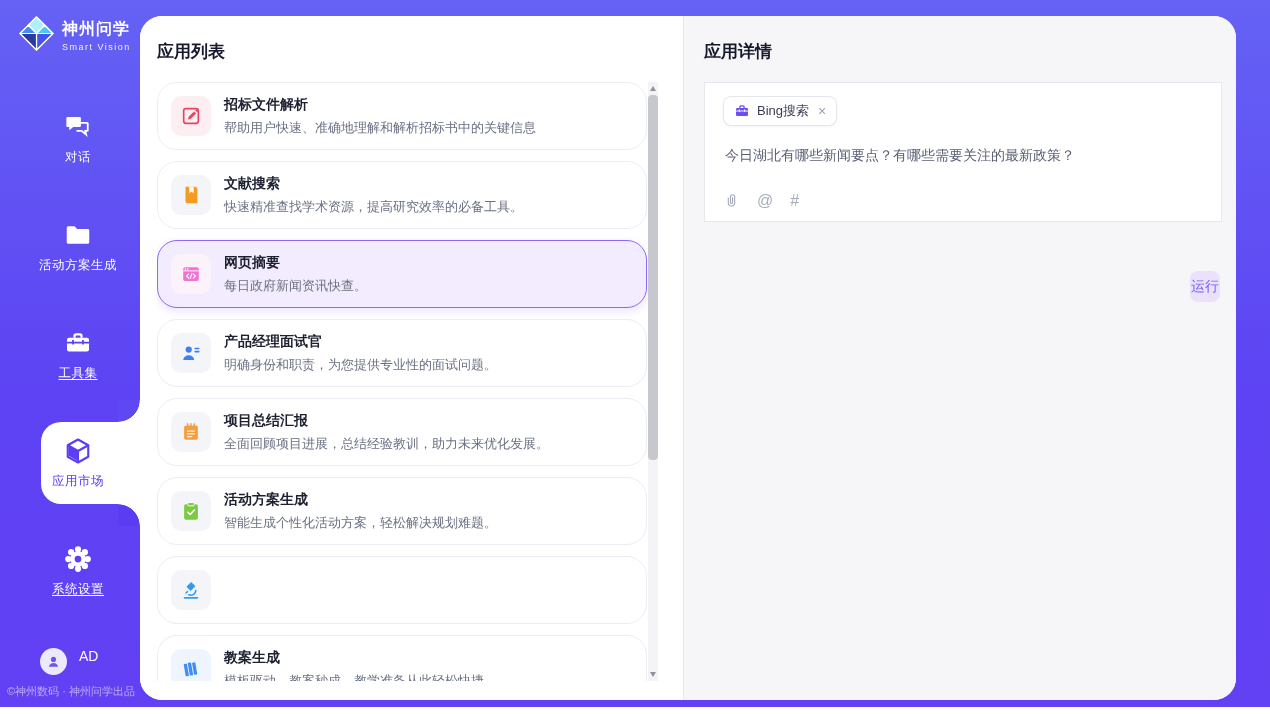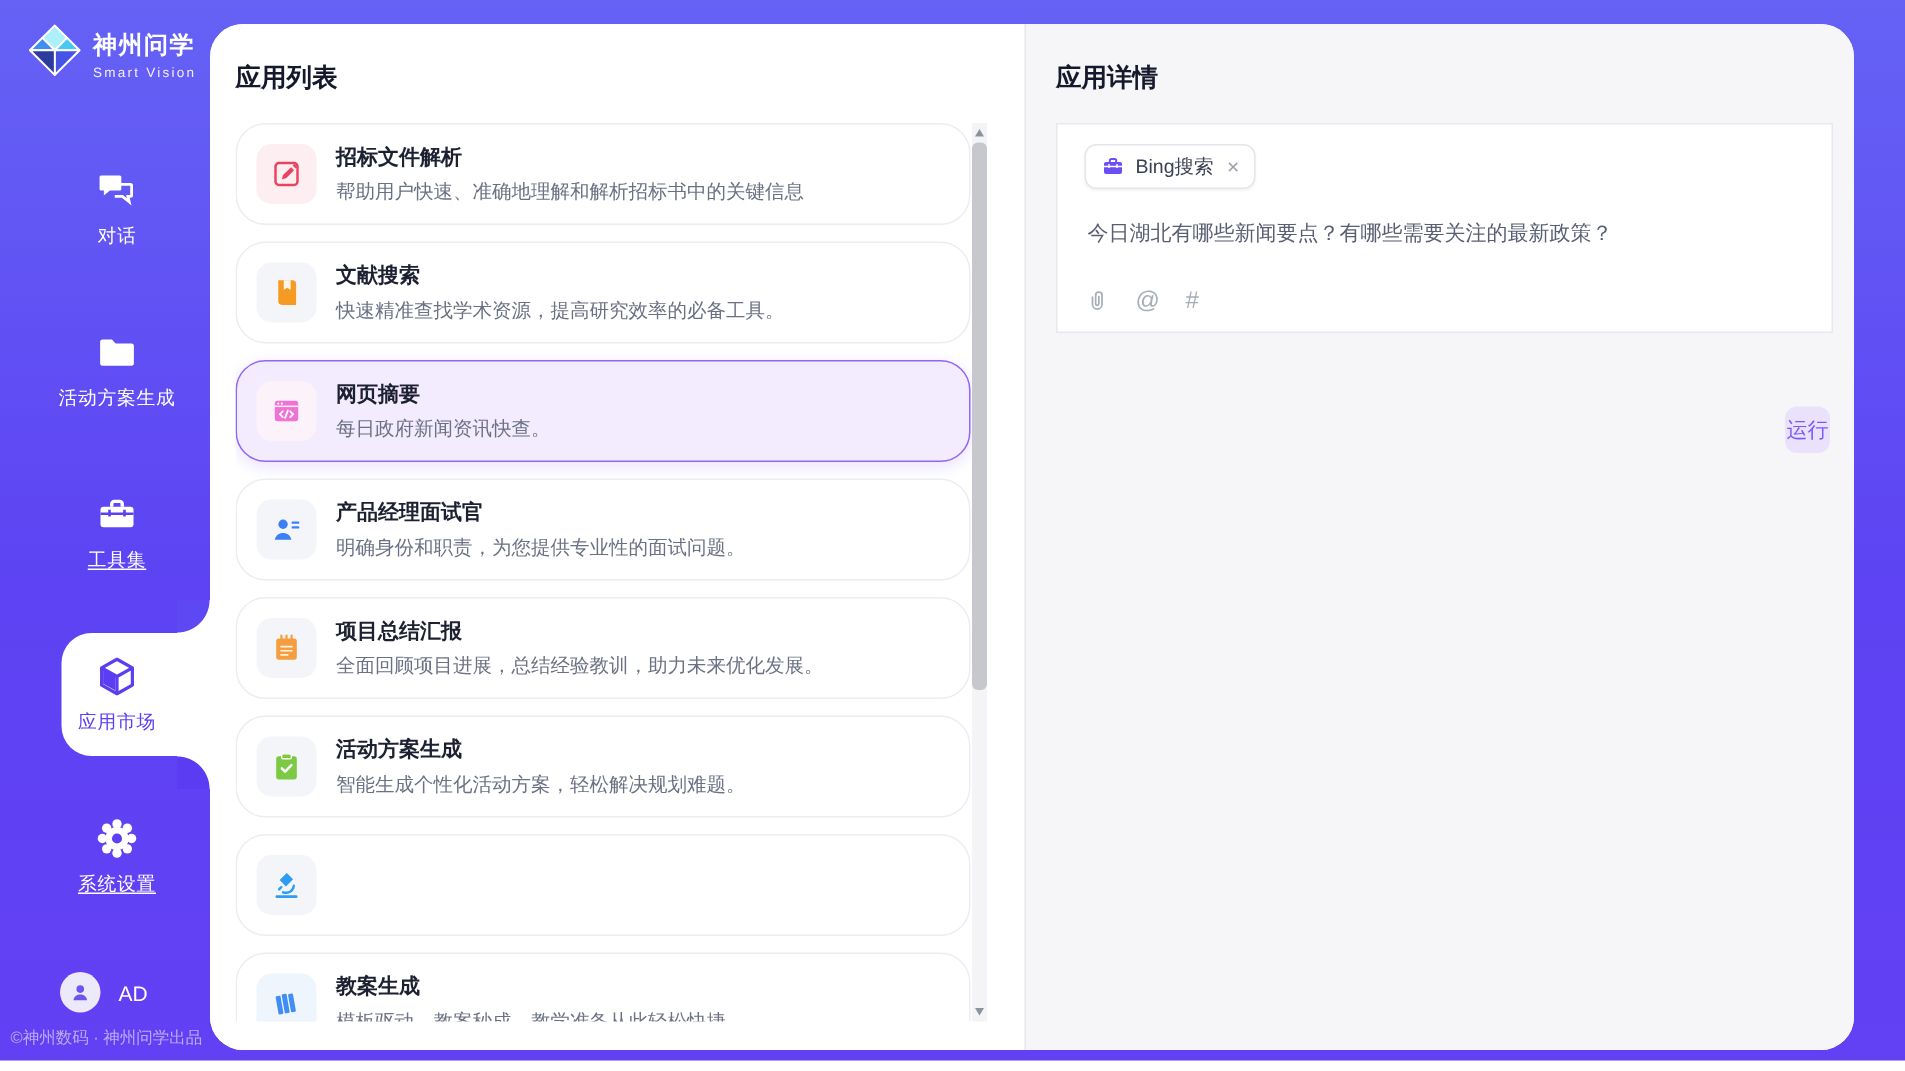--- a/index.html
+++ b/index.html
@@ -24,21 +24,21 @@
   .nav-label { font-size:12.5px; color:#fff; margin-top:7px; letter-spacing:.5px; }
   .nav-label.underline { text-decoration:underline; text-underline-offset:2px; }
 
   .nav-item.active::before { content:""; position:absolute; left:25px; right:0; top:-7px; bottom:-7px;
               background:#fff; border-radius:20px 0 0 20px; }
   .nav-item.active .nav-icon, .nav-item.active .nav-label { position:relative; color:var(--accent,#5b3df2); }
   .fillet { position:absolute; right:0; width:22px; height:22px; }
   .fillet.top { top:-29px; background:radial-gradient(circle 22px at 0 0, #5e48f4 0 21.4px, #fff 22px); }
   .fillet.bottom { bottom:-29px; background:radial-gradient(circle 22px at 0 100%, #5c3cf3 0 21.4px, #fff 22px); }
 
-  .user-row { position:absolute; left:40px; top:648px; display:flex; align-items:center; gap:12px; cursor:pointer; }
+  .user-row { position:absolute; left:40px; top:648px; display:flex; align-items:flex-start; gap:12px; cursor:pointer; }
   .avatar { width:27px; height:27px; border-radius:50%; background:#ece9fb; display:flex; align-items:center; justify-content:center; }
   .avatar svg { width:17px; height:17px; color:#6d55f0; }
   .user-name { font-size:14px; color:#fff; }
   .copyright { position:absolute; left:7px; top:684px; font-size:11px; color:rgba(255,255,255,.55); white-space:nowrap; }
 
   
   .content { position:absolute; left:140px; top:16px; width:1096px; height:684px; background:#fff;
              border-radius:22px; overflow:hidden; display:flex; }
   .pane-title { font-size:17px; font-weight:bold; color:#15192b; }
 

